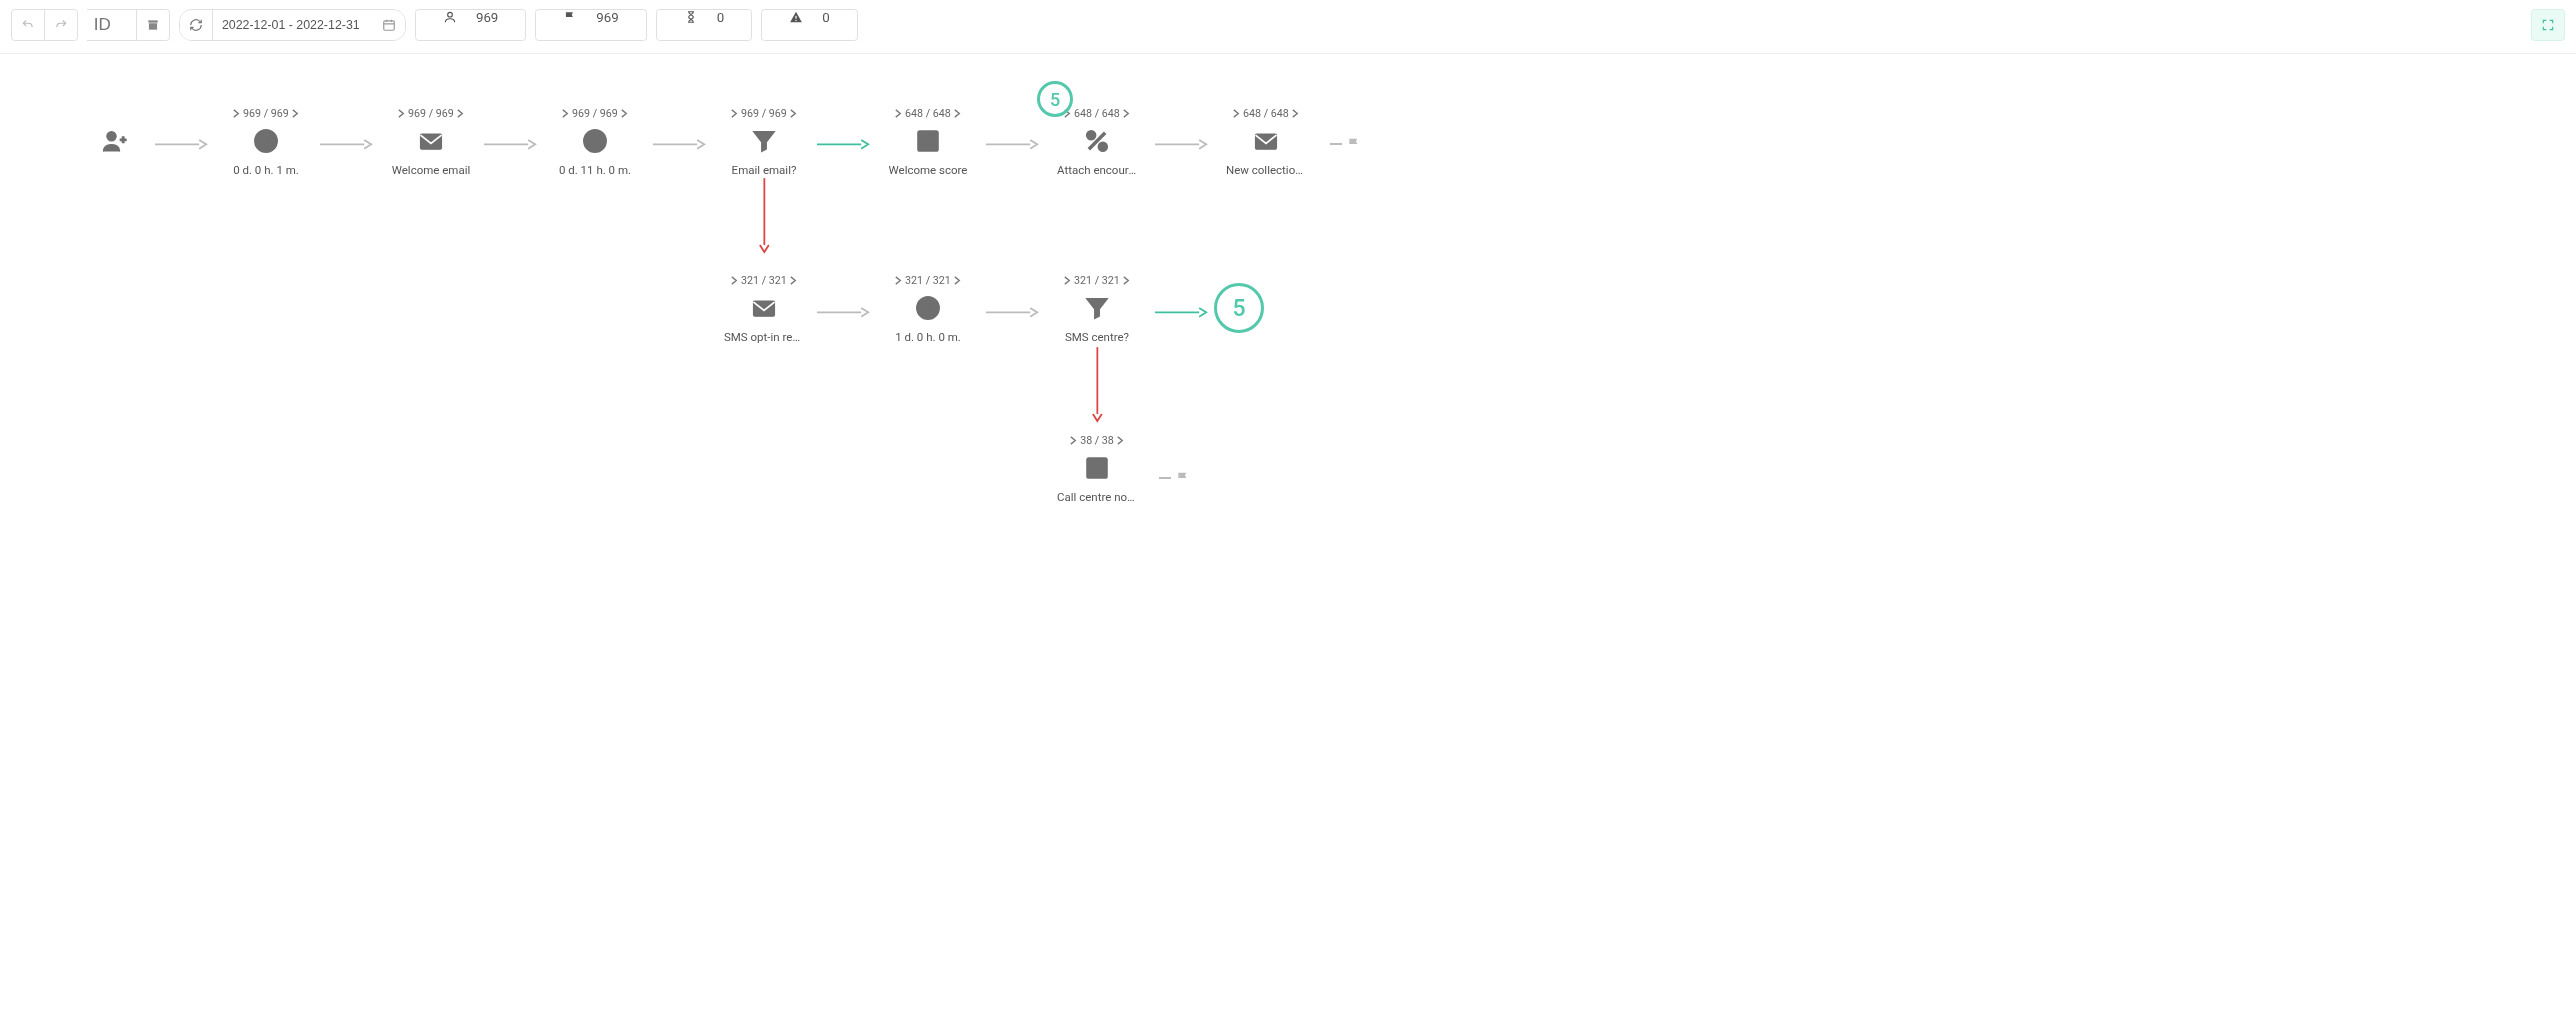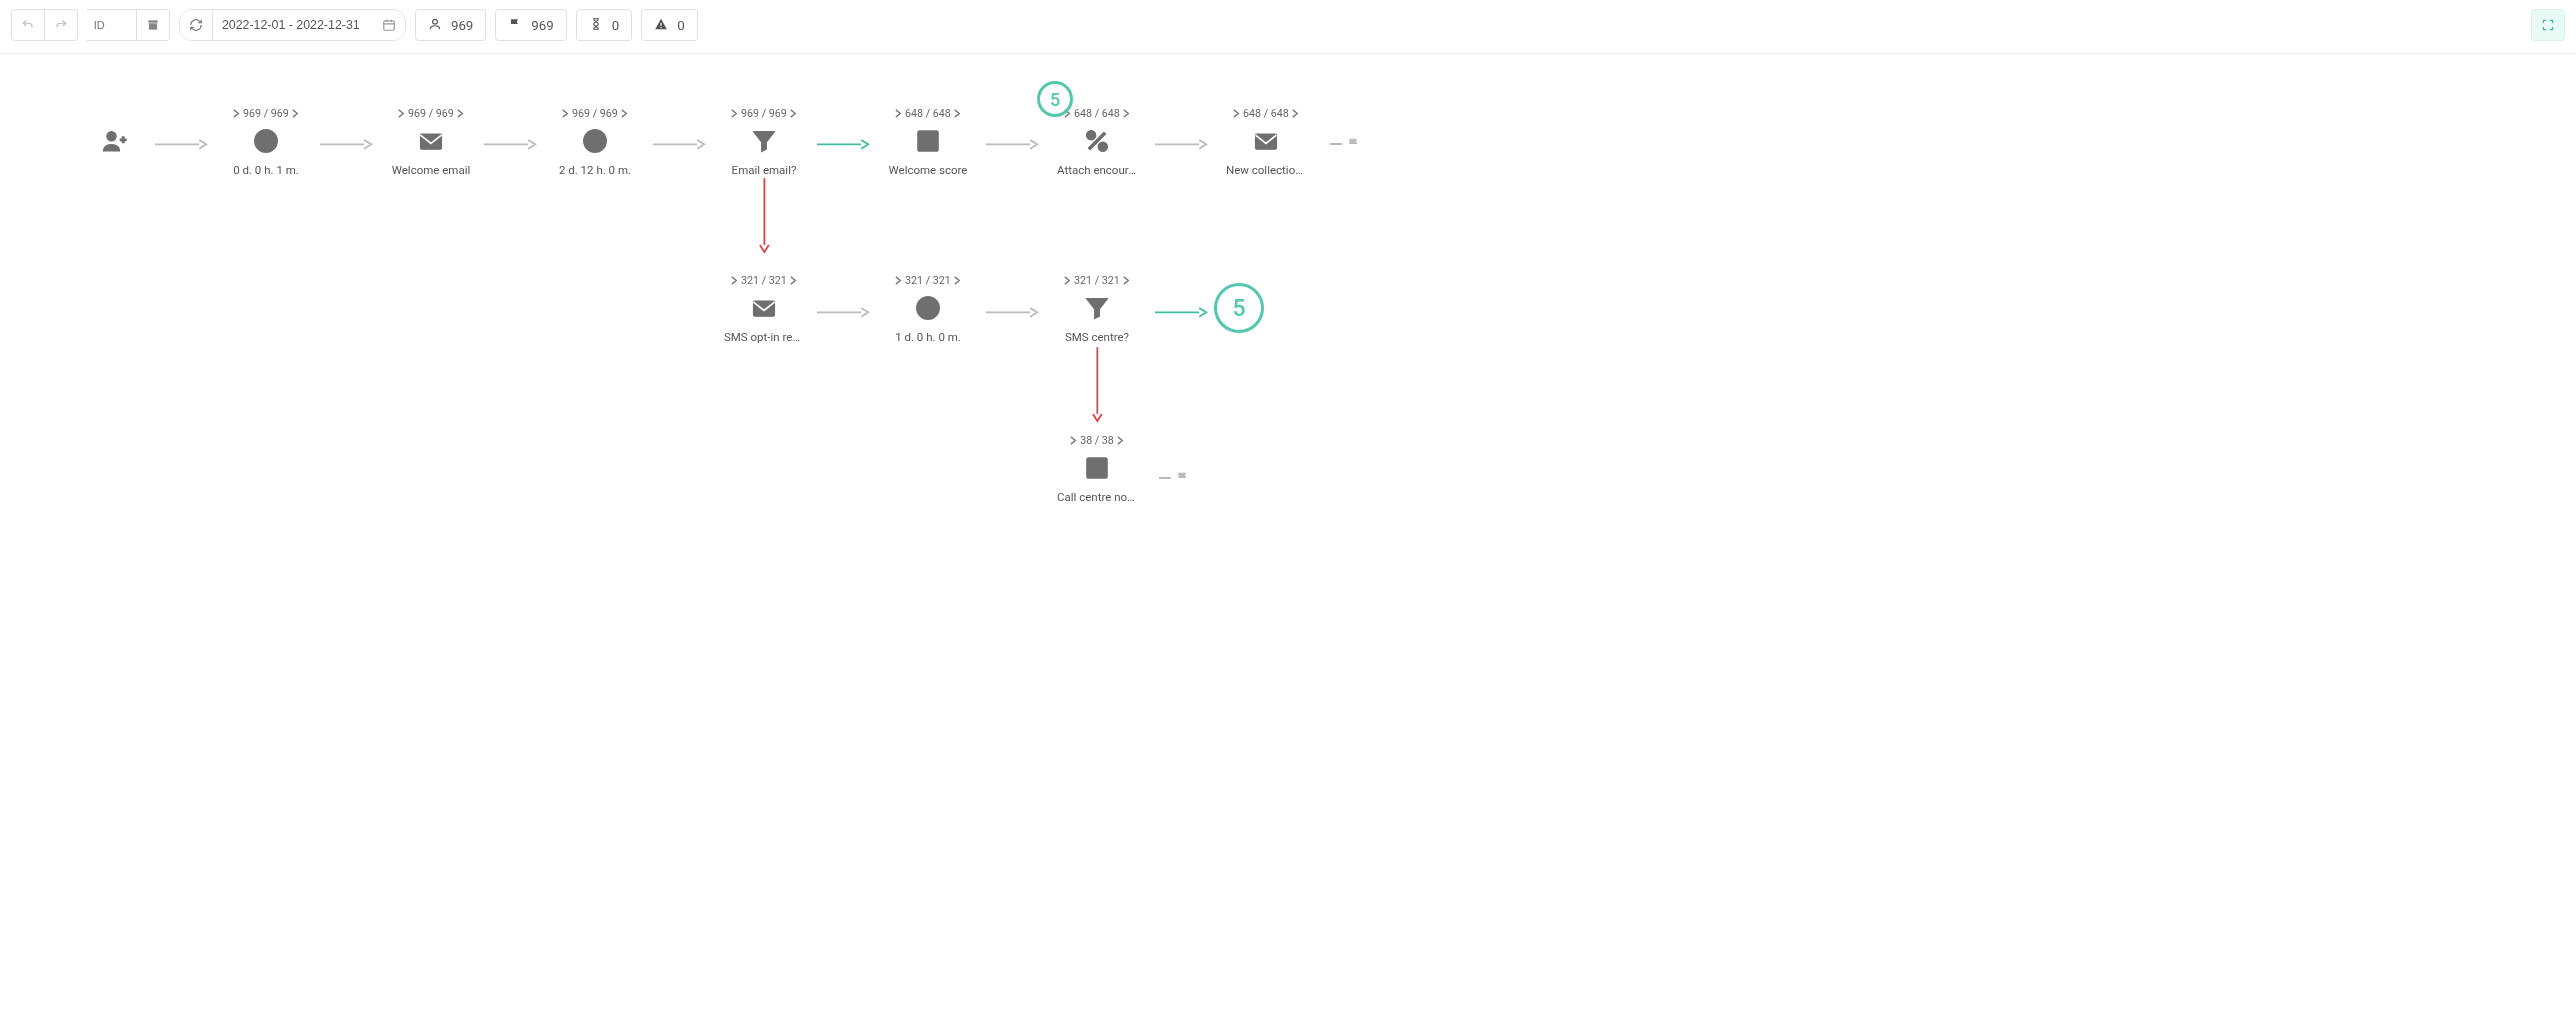--- a/index.html
+++ b/index.html
@@ -31,38 +31,38 @@
     color: #777;
     cursor: pointer;
   }
   .btn-group { display: inline-flex; }
   .btn-group .btn { border-radius: 0; margin-left: -0.9px; }
   .btn-group .btn:first-child { border-radius: 3.6px 0 0 3.6px; margin-left: 0; }
   .btn-group .btn:last-child  { border-radius: 0 3.6px 3.6px 0; }
   .id-input {
     border: 0.9px solid #e0e0e0;
     height: 32px; width: 50px;
-    padding: 0 7px; font-size: 11px; color: #777;
+    padding: 0 7px; font-size: 17px; color: #777;
     border-left: none;
   }
   .date-group {
     display: inline-flex; align-items: center;
     border: 0.9px solid #e0e0e0; border-radius: 13px; height: 32px;
     overflow: hidden;
   }
   .date-group .btn { border: none; border-right: 0.9px solid #e0e0e0; border-radius: 0; }
   .date-group input {
     border: none; height: 32px; width: 160px; padding: 0 9px;
     font-size: 12.4px; color: #555;
   }
   .date-group .cal { border: none; border-radius: 0; }
   .stat {
     border: 0.9px solid #e0e0e0; border-radius: 3.6px; height: 32px;
-    display: inline-flex; align-items: center; gap: 9px;
-    padding: 0 12px; color: #555; font-size: 13.3px;
+    display: inline-flex; gap: 19px;
+    padding: 0 27px; color: #555; font-size: 13.3px;
   }
   .stat svg { width: 14px; height: 14px; }
   .toolbar-right { margin-left: auto; }
   .btn-green { color: #3fbf9f; background: #eafaf5; border-color: #d7f2ea; }
 
   
   .canvas { position: relative; width: 100%; height: 497px; margin-left: 22px; }
   .node {
     position: absolute;
     width: 80px;
@@ -255,21 +255,21 @@
         <svg viewBox="0 0 10 10">
           <path d="M2 1l5 4-5 4" fill="none" stroke="#777" stroke-width="1.5"></path>
         </svg>
       </div>
     <div class="icon">
         <svg viewBox="0 0 24 24" fill="none" stroke-width="2.5">
           <circle cx="12" cy="12" r="9"></circle>
           <path d="M12 7v5l3 2"></path>
         </svg>
       </div>
-    <div class="label">2 d. 12 h. 0 m.</div>
+    <div class="label">0 d. 11 h. 0 m.</div>
   </div>
 
   <div class="node" style="left:702px; top:53px;">
     <div class="counts">
         <svg viewBox="0 0 10 10">
           <path d="M2 1l5 4-5 4" fill="none" stroke="#777" stroke-width="1.5"></path>
         </svg>
         <span>969 / 969</span>
         <svg viewBox="0 0 10 10">
           <path d="M2 1l5 4-5 4" fill="none" stroke="#777" stroke-width="1.5"></path>

